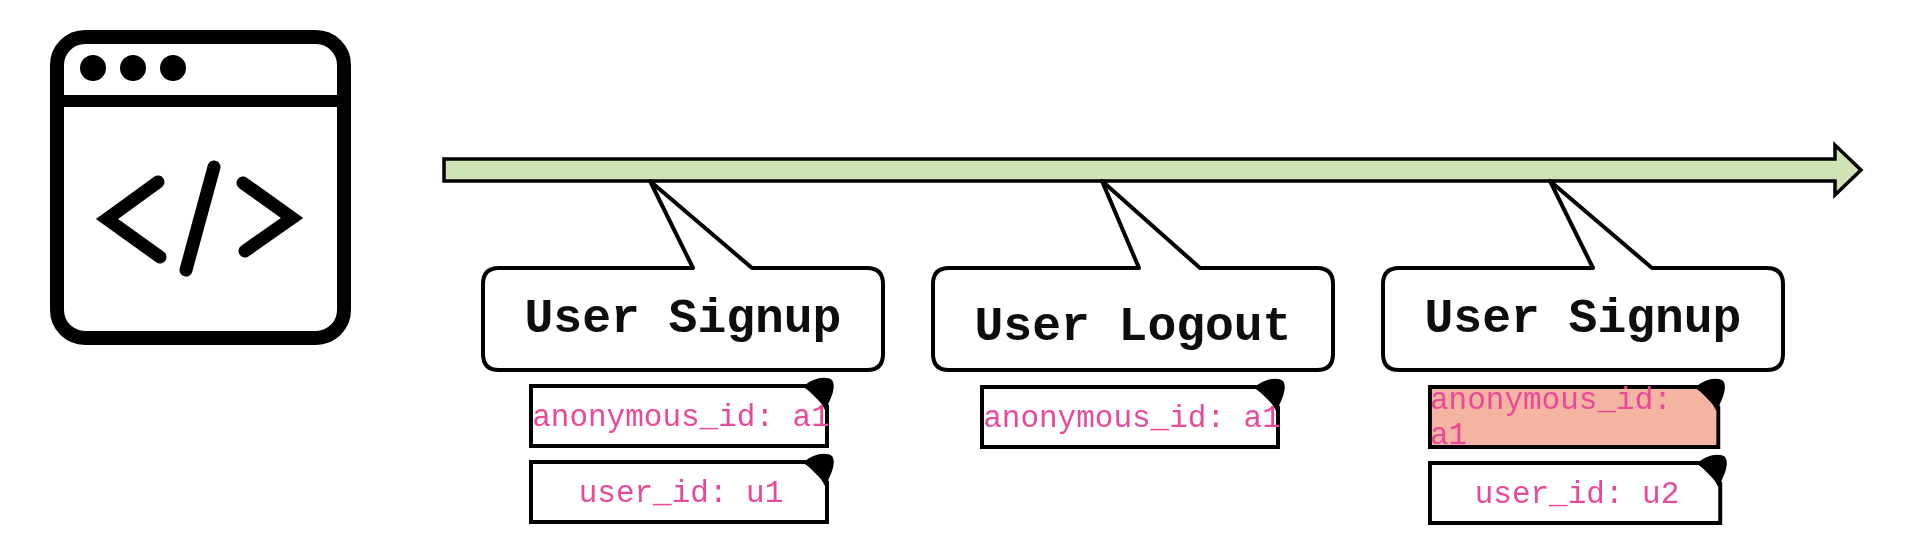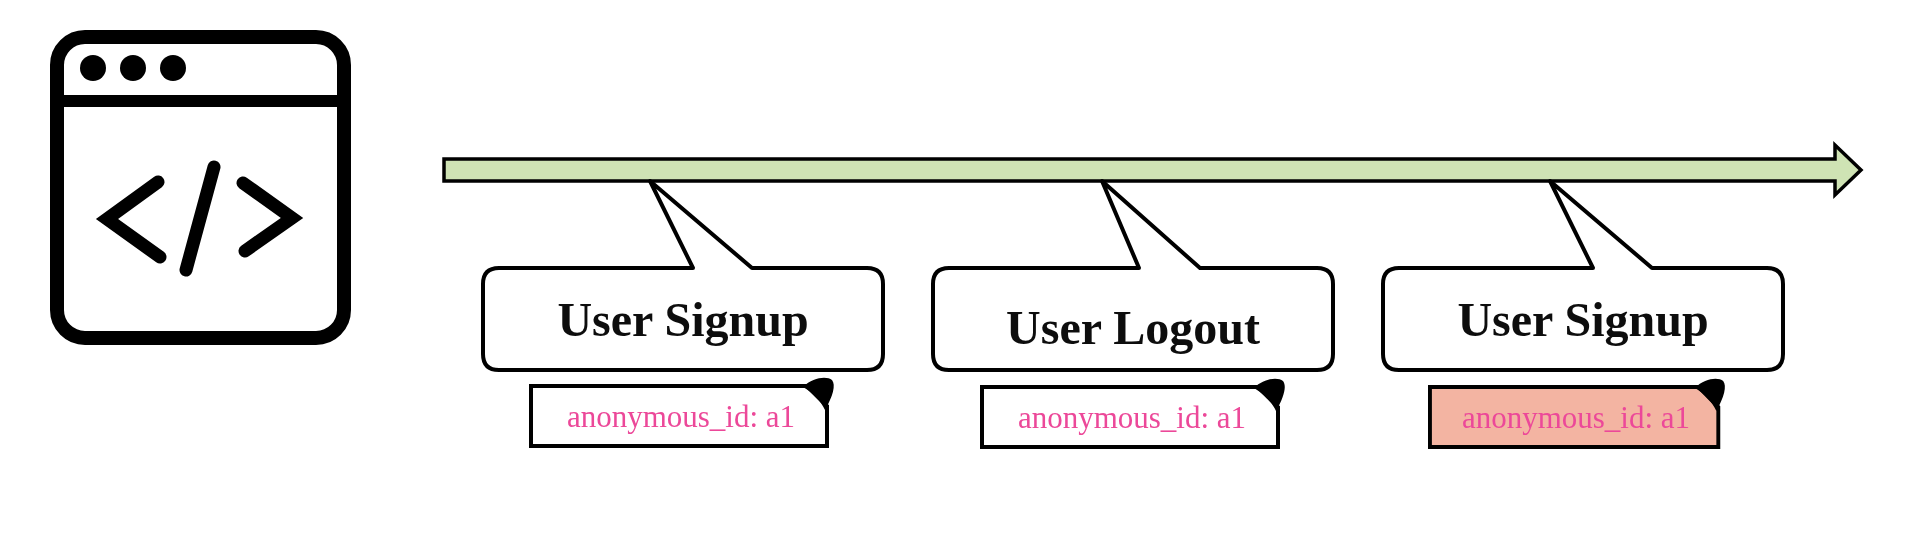--- a/index.html
+++ b/index.html
@@ -2,21 +2,21 @@
 <html><head>
 <meta charset="utf-8">
 <style>
   html, body { margin: 0; padding: 0; background: #ffffff; }
   .canvas {
     position: relative;
     width: 1925px;
     height: 553px;
     background: #ffffff;
     overflow: hidden;
-    font-family: Liberation Serif, serif;
+    font-family: Liberation Mono, monospace;
   }
   .abs { position: absolute; }
 
   
   .event-title {
     position: absolute;
     display: flex;
     align-items: center;
     justify-content: center;
     width: 400px;
@@ -82,20 +82,27 @@
   <div class="event-title" style="left:483px; top:268px;">User Signup</div>
 
   <div class="tag" style="left:531px; top:386px;">
     <svg class="tag-shape" width="310" height="74" viewBox="0 0 310 74" preserveAspectRatio="none" aria-hidden="true">
       <path d="M2,10 H278 L298,30 V70 H2 Z" stroke="#000000" stroke-width="4" fill="#ffffff"></path>
       <path d="M274,11 C284,1 298,0 303,4 C307,9 304,20 296,34 C292,25 284,17 274,11 Z" fill="#000000"></path>
     </svg>
     <span class="tag-text">anonymous_id: a1</span>
   </div>
 
+  <div class="tag" style="left:531px; top:462px;">
+    <svg class="tag-shape" width="310" height="74" viewBox="0 0 310 74" preserveAspectRatio="none" aria-hidden="true">
+      <path d="M2,10 H278 L298,30 V70 H2 Z" stroke="#000000" stroke-width="4" fill="#ffffff"></path>
+      <path d="M274,11 C284,1 298,0 303,4 C307,9 304,20 296,34 C292,25 284,17 274,11 Z" fill="#000000"></path>
+    </svg>
+    <span class="tag-text">user_id: u1</span>
+  </div>
 
   <svg class="abs" style="left:930px; top:175px;" width="406" height="200" viewBox="0 0 406 200" aria-hidden="true">
     <path d="M3,109 Q3,93 19,93 H209 L172,6 L270,93 H387 Q403,93 403,109 V179 Q403,195 387,195 H19 Q3,195 3,179 Z" stroke="#000000" stroke-width="4" stroke-linejoin="round" fill="#ffffff"></path>
   </svg>
   <div class="event-title" style="left:933px; top:276px;">User Logout</div>
 
   <div class="tag" style="left:982px; top:387px;">
     <svg class="tag-shape" width="310" height="74" viewBox="0 0 310 74" preserveAspectRatio="none" aria-hidden="true">
       <path d="M2,10 H278 L298,30 V70 H2 Z" stroke="#000000" stroke-width="4" fill="#ffffff"></path>
       <path d="M274,11 C284,1 298,0 303,4 C307,9 304,20 296,34 C292,25 284,17 274,11 Z" fill="#000000"></path>
@@ -109,14 +116,21 @@
   <div class="event-title" style="left:1383px; top:268px;">User Signup</div>
 
   <div class="tag" style="left:1430px; top:387px; width:292px;">
     <svg class="tag-shape" width="302" height="74" viewBox="0 0 310 74" preserveAspectRatio="none" aria-hidden="true">
       <path d="M2,10 H278 L298,30 V70 H2 Z" stroke="#000000" stroke-width="4" fill="#f3b4a2"></path>
       <path d="M274,11 C284,1 298,0 303,4 C307,9 304,20 296,34 C292,25 284,17 274,11 Z" fill="#000000"></path>
     </svg>
     <span class="tag-text" style="width:292px;">anonymous_id: a1</span>
   </div>
 
+  <div class="tag" style="left:1430px; top:463px; width:294px;">
+    <svg class="tag-shape" width="304" height="74" viewBox="0 0 310 74" preserveAspectRatio="none" aria-hidden="true">
+      <path d="M2,10 H278 L298,30 V70 H2 Z" stroke="#000000" stroke-width="4" fill="#ffffff"></path>
+      <path d="M274,11 C284,1 298,0 303,4 C307,9 304,20 296,34 C292,25 284,17 274,11 Z" fill="#000000"></path>
+    </svg>
+    <span class="tag-text" style="width:294px;">user_id: u2</span>
+  </div>
 
 </div>
 
 </body></html>

